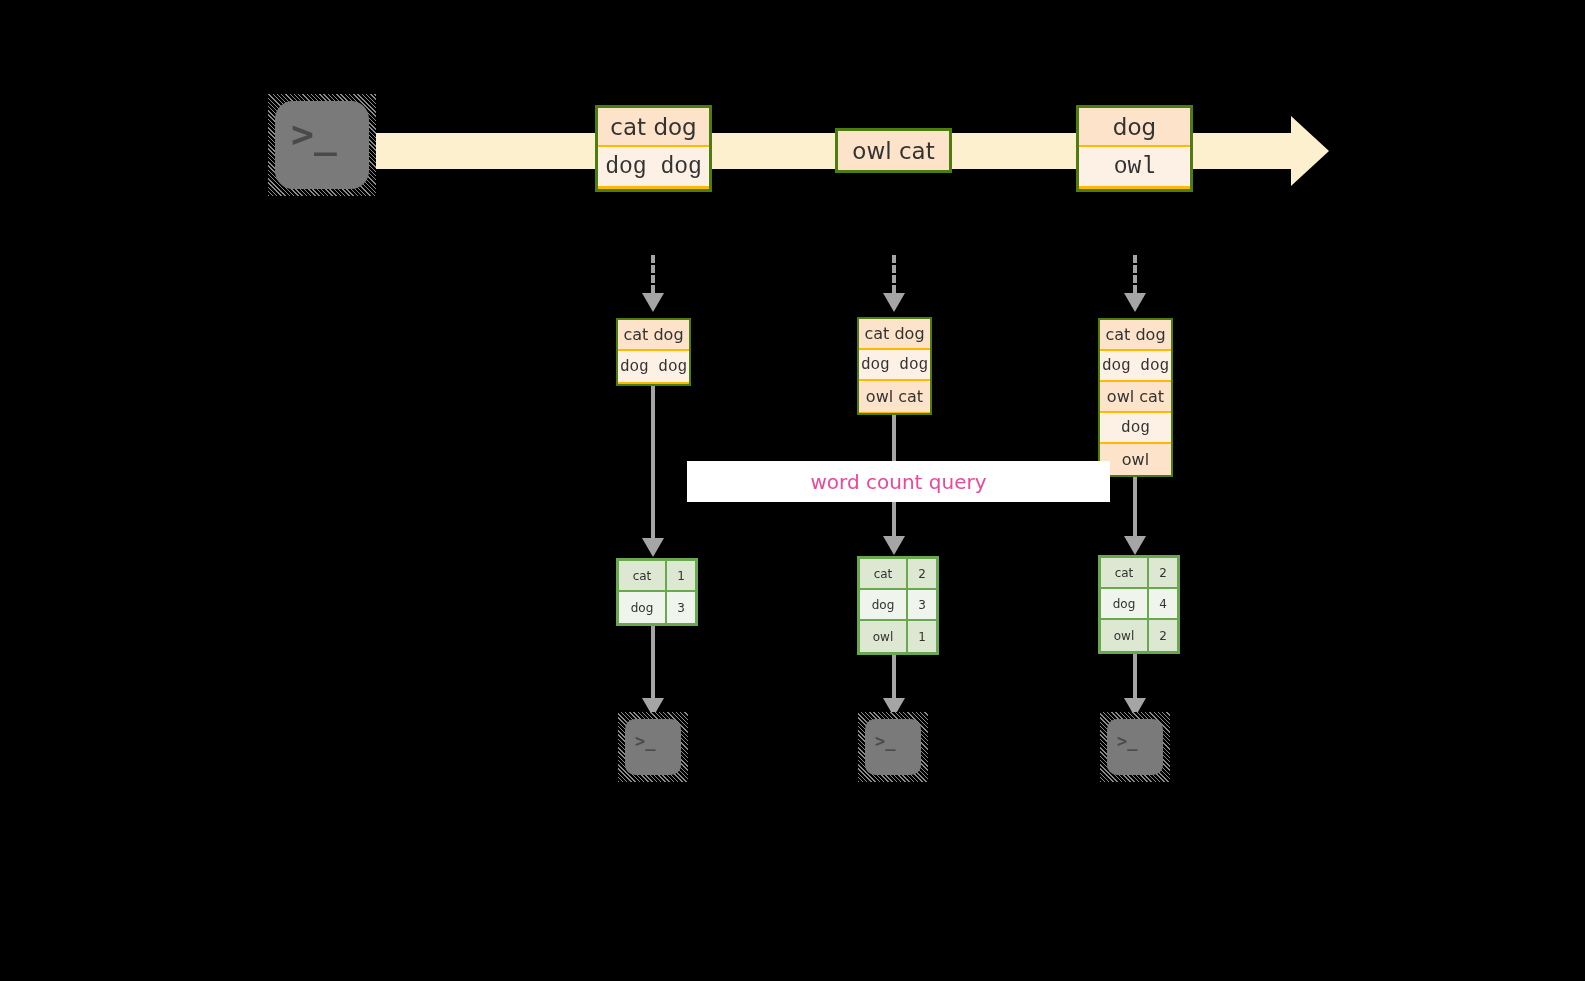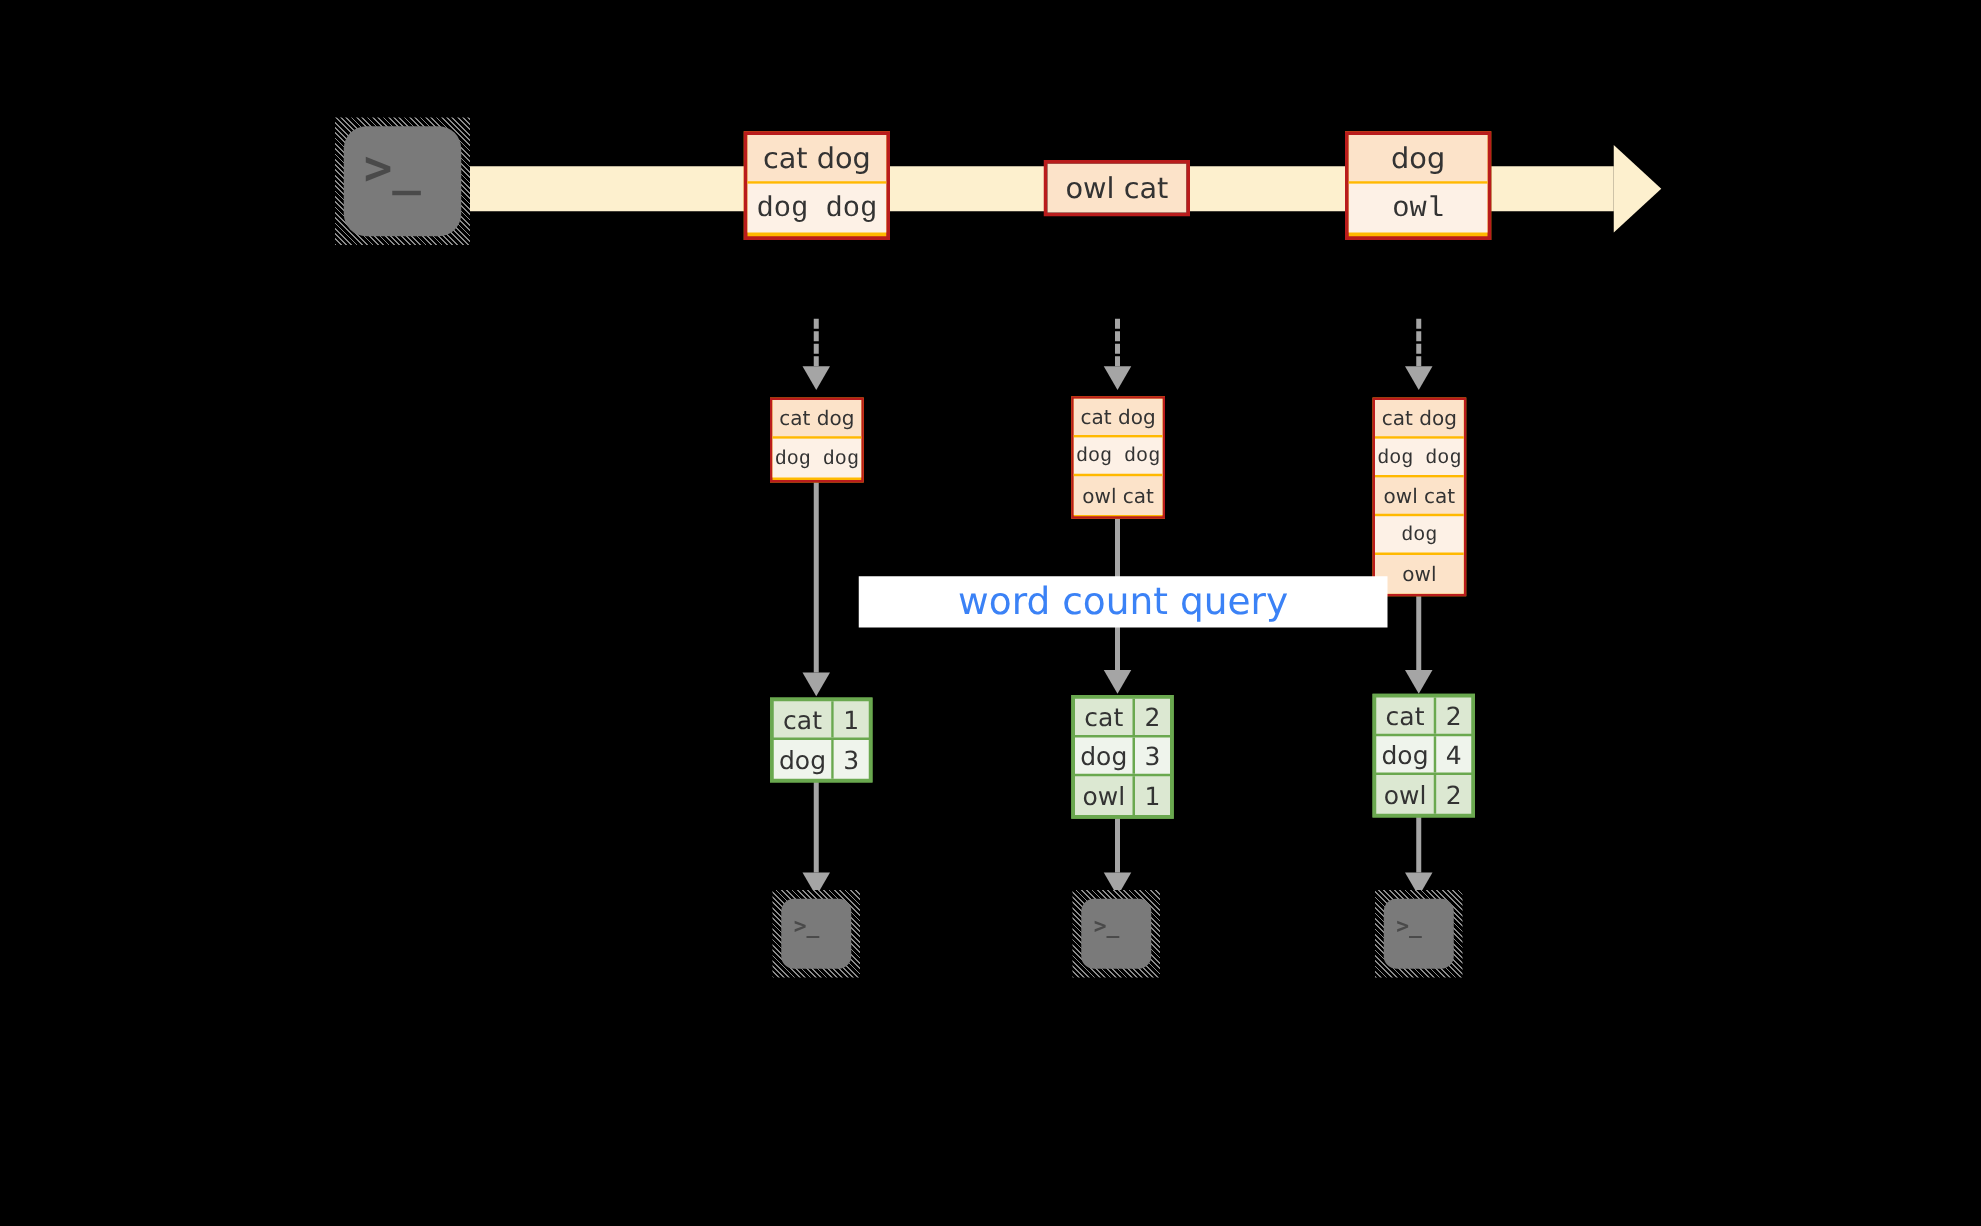--- a/index.html
+++ b/index.html
@@ -25,21 +25,21 @@
     position: absolute;
     width: 0; height: 0;
     border-top: 35px solid transparent;
     border-bottom: 35px solid transparent;
     border-left: 38px solid #FDF0CE;
   }
 
   
   .evt-stack {
     position: absolute;
-    border: 3px solid #b91c1c;
+    border: 3px solid #4d7c0f;
     background: #FFB900;
     display: flex;
     flex-direction: column;
     z-index: 5;
   }
   .evt-row {
     display: flex;
     align-items: center;
     justify-content: center;
     color: #333333;
@@ -70,21 +70,21 @@
   .tbl-row {
     display: flex;
     height: 31px;
     border-bottom: 2px solid #6AA84F;
   }
   .tbl-row:last-child { border-bottom: none; }
   .tbl-cell {
     display: flex;
     align-items: center;
     justify-content: center;
-    font-size: 20px;
+    font-size: 12px;
     color: #333333;
     background: #DCE8D2;
   }
   .tbl-row.alt .tbl-cell { background: #EFF4EC; }
   .tbl-cell.word { width: 48px; border-right: 2px solid #6AA84F; }
   .tbl-cell.count { width: 28px; }
 
   
   .line {
     position: absolute;
@@ -138,22 +138,22 @@
   
   .banner {
     position: absolute;
     background: #FFFFFF;
     display: flex;
     align-items: center;
     justify-content: center;
     z-index: 10;
   }
   .banner span {
-    font-size: 30px;
-    color: #3b82f6;
+    font-size: 20px;
+    color: #ec4899;
     white-space: nowrap;
   }
 </style>
 </head>
 <body>
 
 <div id="stage">
 
   <div class="stream-band" style="left:368px; top:133px; width:232px; height:36px;"></div>
   <div class="stream-band" style="left:710px; top:133px; width:126px; height:36px;"></div>

